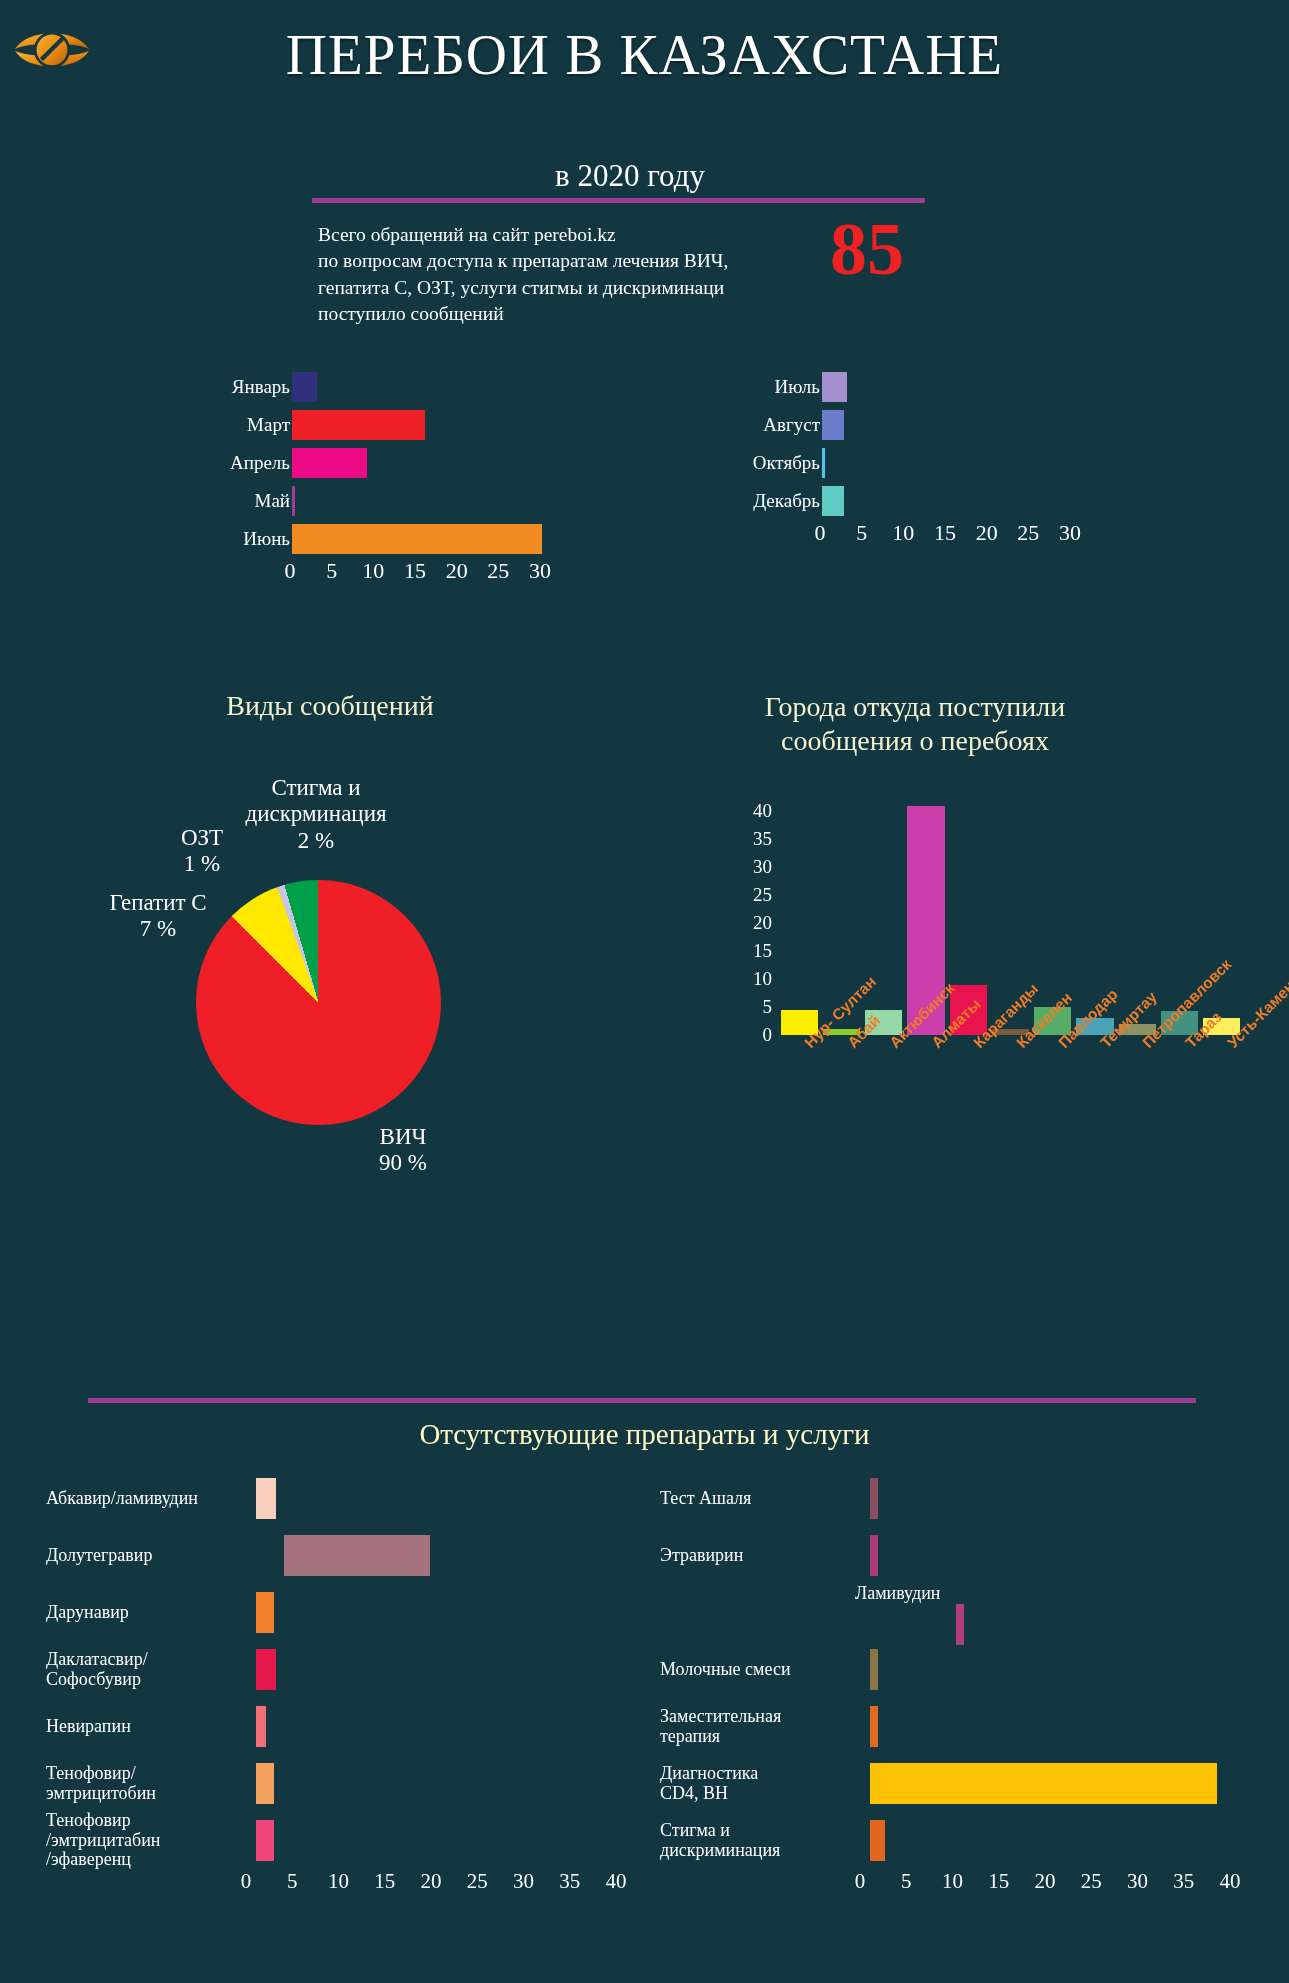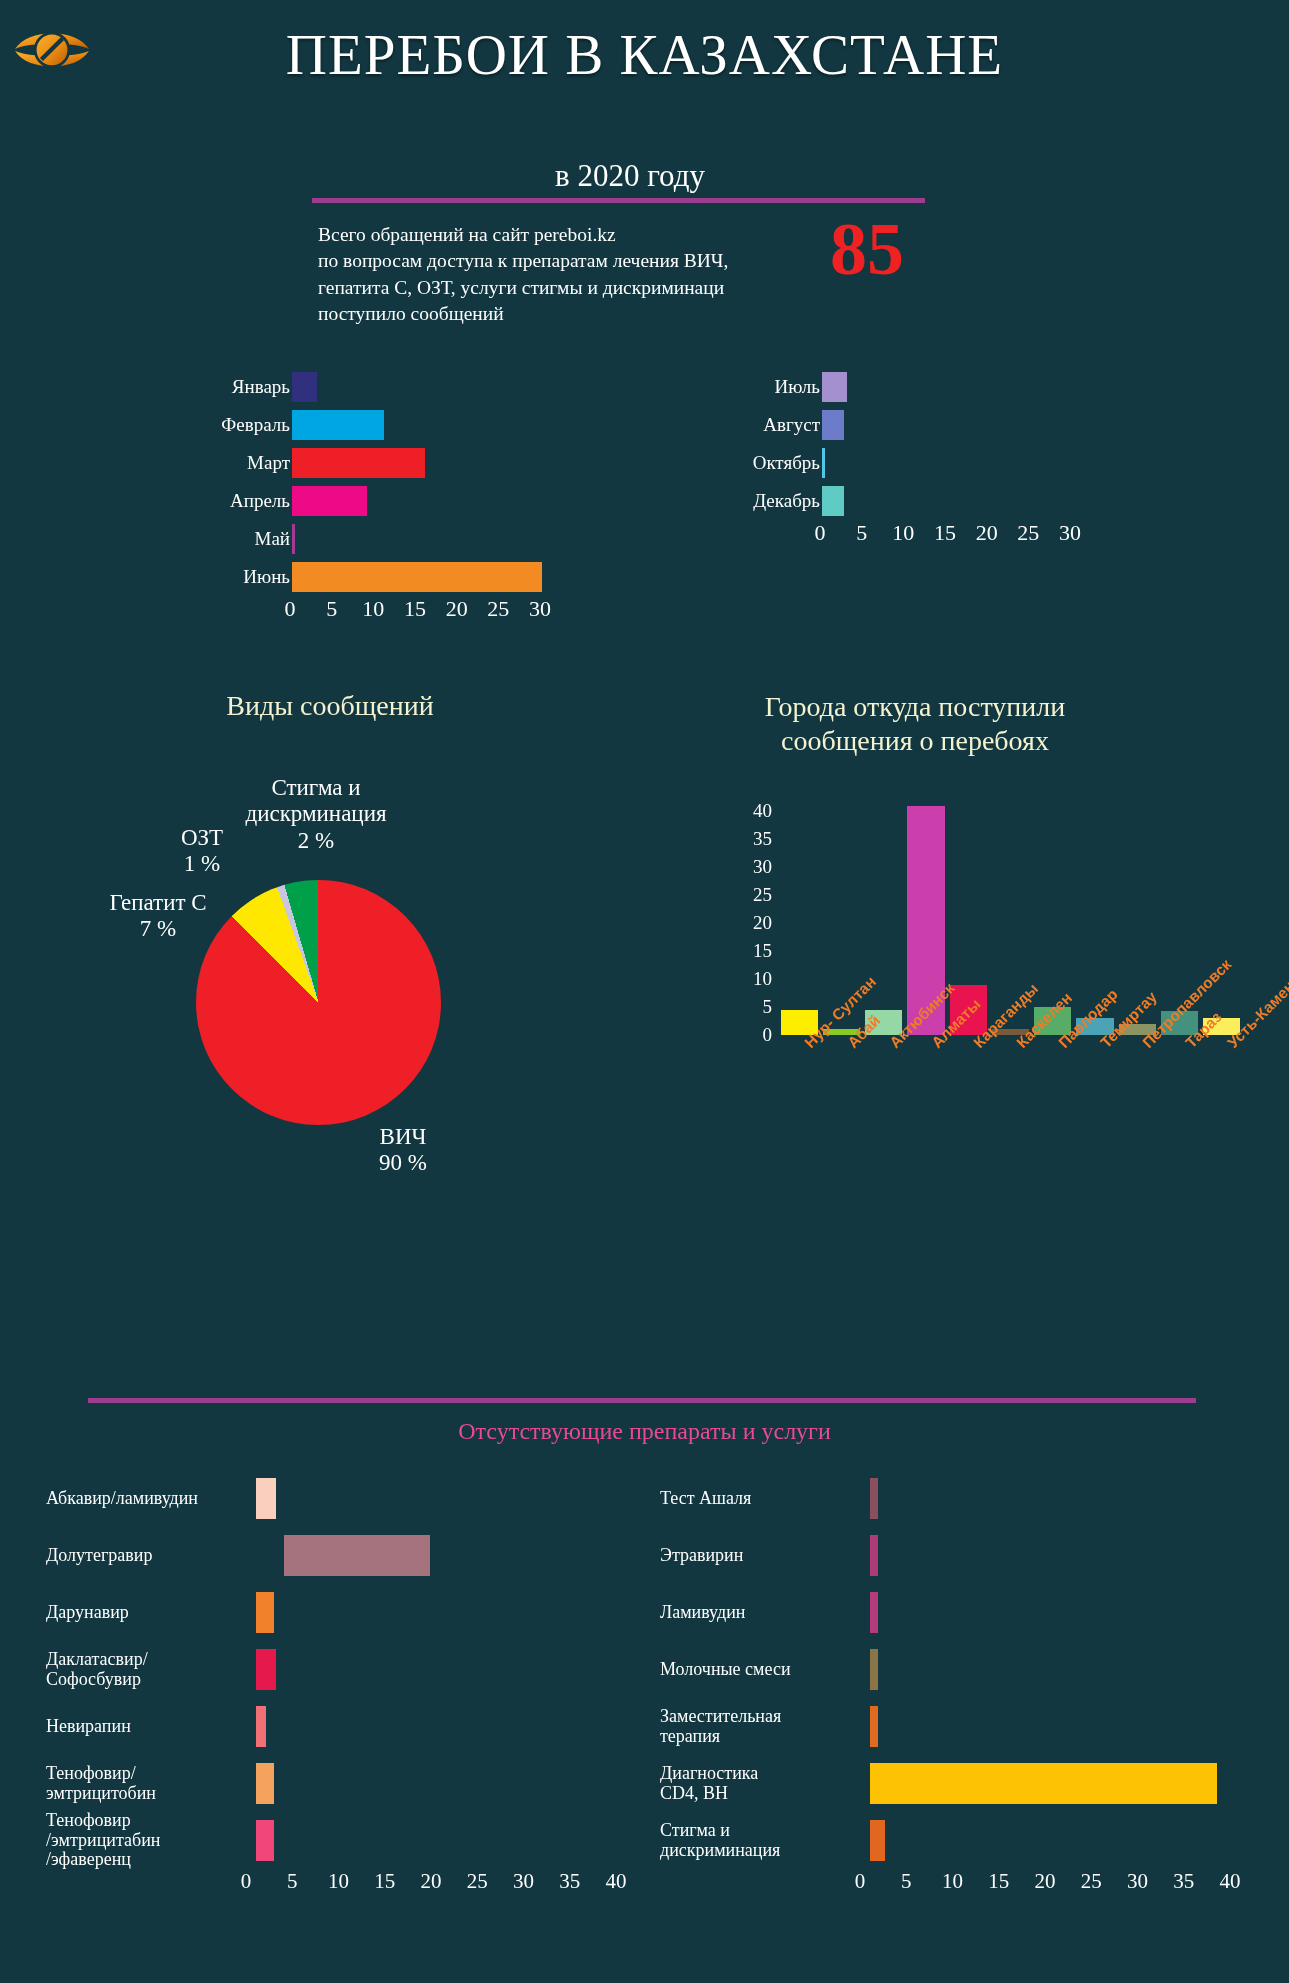--- a/index.html
+++ b/index.html
@@ -97,21 +97,21 @@
     transform-origin:left top;transform:rotate(-45deg);
     white-space:nowrap;
   }
 
   
   .divider-bottom{
     position:absolute;left:88px;top:1398px;width:1108px;height:5px;background:#9c3d8f;
   }
   .bottom-title{
     position:absolute;left:0;top:1418px;width:1289px;text-align:center;
-    font-size:24px;color:#ec4899;
+    font-size:29px;color:#fef9c3;
   }
   .bchart{position:absolute;top:1470px;}
   .bchart.left{left:46px;width:580px;}
   .bchart.right{left:660px;width:600px;}
   .brow{display:flex;align-items:center;}
   .blabel{
     width:200px;text-align:left;padding-right:10px;
     font-size:18px;line-height:1.1;color:#ffffff;
     font-family:"Liberation Serif", serif;
   }
@@ -157,26 +157,20 @@
 
   <div class="months">
     <div class="mchart left" id="months-left">
         <div class="mrow">
           <div class="mlabel">Январь</div>
           <div class="mbarwrap">
             <div class="mbar" style="width: 25px; background: rgb(48, 48, 127);"></div>
           </div>
         </div>
         <div class="mrow">
-          <div class="mlabel">Февраль</div>
-          <div class="mbarwrap">
-            <div class="mbar" style="width: 91.6667px; background: rgb(0, 166, 226);"></div>
-          </div>
-        </div>
-        <div class="mrow">
           <div class="mlabel">Март</div>
           <div class="mbarwrap">
             <div class="mbar" style="width: 133.333px; background: rgb(238, 31, 38);"></div>
           </div>
         </div>
         <div class="mrow">
           <div class="mlabel">Апрель</div>
           <div class="mbarwrap">
             <div class="mbar" style="width: 75px; background: rgb(236, 10, 134);"></div>
           </div>
@@ -389,21 +383,21 @@
         <div class="bbarwrap">
           <div class="bbar" style="width: 8.325px; height: 41px; background: rgb(140, 79, 98);"></div>
         </div>
       </div>
       <div class="brow" style="height: 57px;">
         <div class="blabel">Этравирин</div>
         <div class="bbarwrap">
           <div class="bbar" style="width: 8.325px; height: 41px; background: rgb(173, 59, 119);"></div>
         </div>
       </div>
-      <div class="brow" style="height: 57px;">
+      <div class="brow" style="height: 57px; flex-direction: column;">
         <div class="blabel">Ламивудин</div>
         <div class="bbarwrap">
           <div class="bbar" style="width: 8.325px; height: 41px; background: rgb(179, 60, 126);"></div>
         </div>
       </div>
       <div class="brow" style="height: 57px;">
         <div class="blabel">Молочные смеси</div>
         <div class="bbarwrap">
           <div class="bbar" style="width: 8.325px; height: 41px; background: rgb(138, 116, 72);"></div>
         </div>

